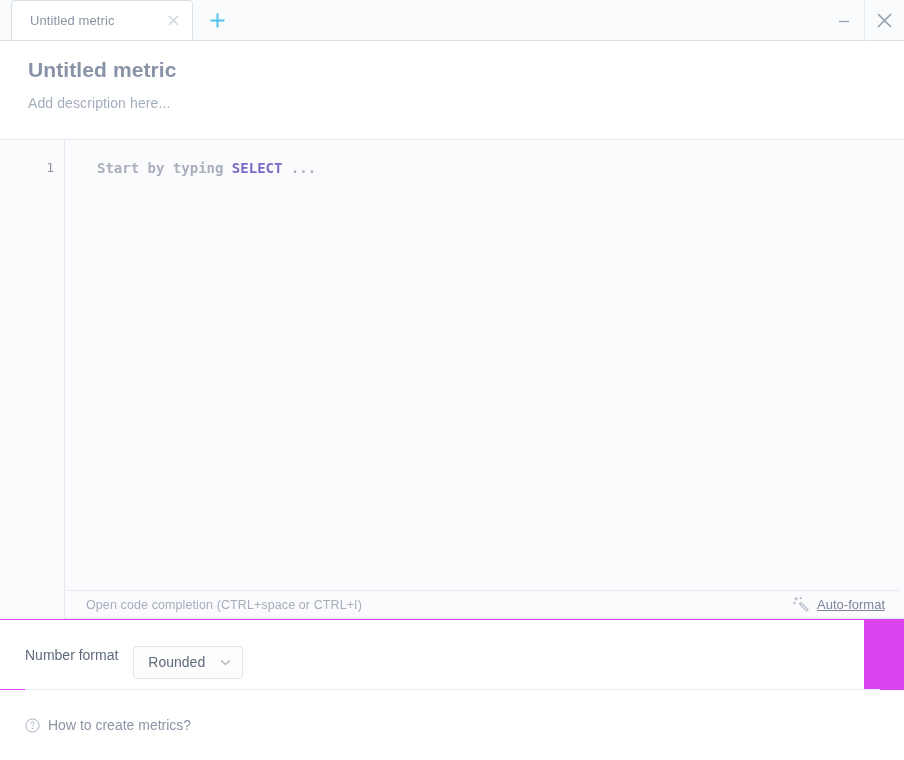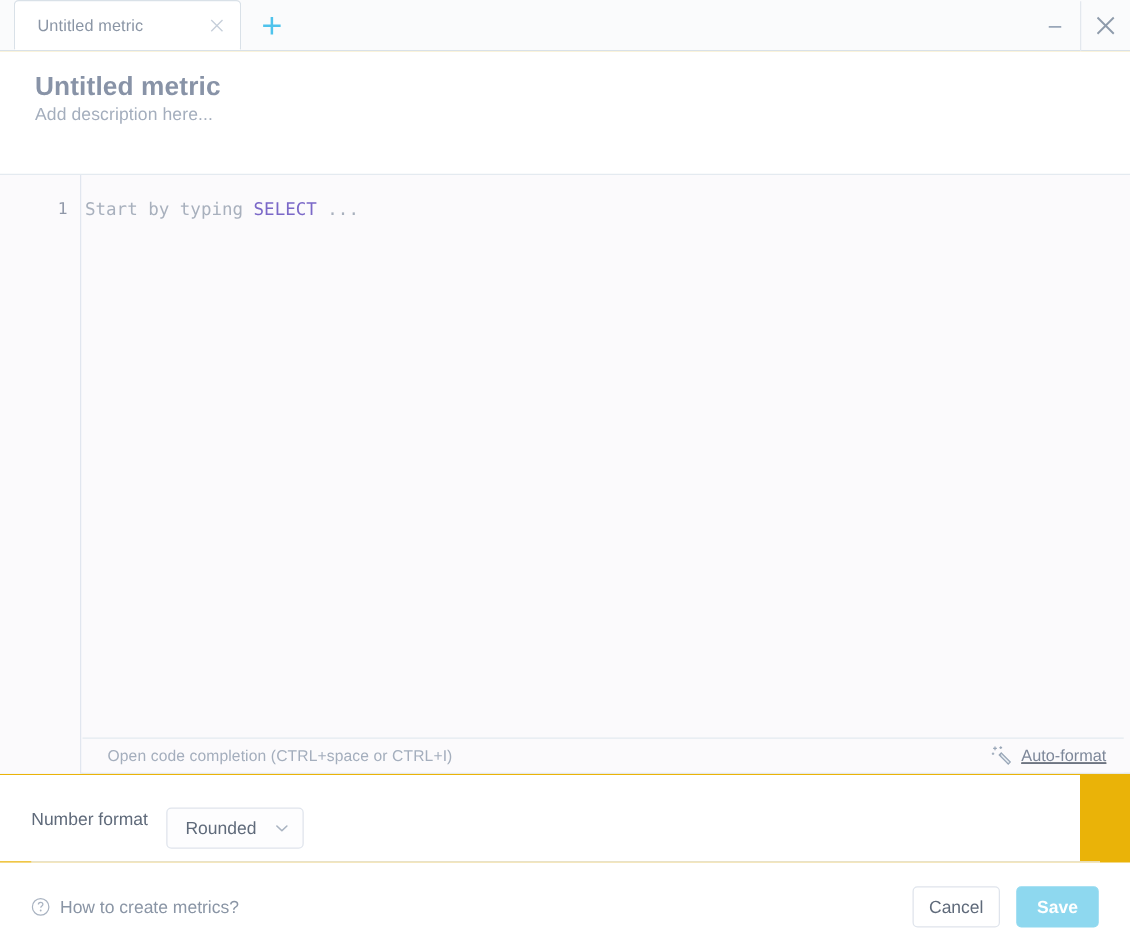--- a/index.html
+++ b/index.html
@@ -6,21 +6,21 @@
   html, body {
     margin: 0; padding: 0;
     width: 904px; height: 760px;
     background: #ffffff;
     font-family: "Liberation Sans", sans-serif;
     -webkit-font-smoothing: antialiased;
   }
   #app {
     position: relative;
     width: 904px; height: 760px;
-    background: #eab308;
+    background: #d946ef;
     overflow: hidden;
   }
 
   
   .tabbar {
     position: absolute; left: 0; top: 0;
     width: 904px; height: 41px;
     background: #fafbfc;
     border-bottom: 1px solid #d9e1e8;
     display: flex; align-items: flex-end;
@@ -85,21 +85,21 @@
     padding: 17px 28px 0 28px;
   }
   .title {
     font-size: 21px;
     font-weight: bold;
     color: #8893a7;
     letter-spacing: .1px;
     margin: 0;
   }
   .subtitle {
-    margin-top: 1px;
+    margin-top: 13px;
     font-size: 14px;
     color: #a4aebd;
     letter-spacing: .1px;
     cursor: text;
   }
 
   
   .editor-wrap {
     position: absolute; left: 0; top: 140px;
     width: 904px; height: 479px;
@@ -112,24 +112,25 @@
     background: #fbfafc;
     border-right: 1px solid #e1e6ef;
   }
   .linenum {
     position: absolute; right: 10px; top: 20px;
     font-family: "DejaVu Sans Mono", monospace;
     font-size: 13px;
     color: #8f97a8;
   }
   .code-area {
-    position: absolute; left: 53px; top: 0;
+    position: absolute; left: 82px; top: 0;
     right: 5px; height: 450px;
     padding: 19px 0 0 15px;
     cursor: text;
+    font-weight: bold;
   }
   .code-line {
     font-family: "DejaVu Sans Mono", monospace;
     font-size: 14px;
     line-height: 18px;
     color: #a8b0bd;
     white-space: pre;
   }
   .kw { color: #7b68c8; }
   .editor-status {
@@ -315,19 +316,15 @@
     <span class="help-link">
       <span>
         <svg width="15" height="15" viewBox="0 0 15 15">
           <circle cx="7.5" cy="7.5" r="6.6" fill="none" stroke="#a9b3c1" stroke-width="1"></circle>
           <path d="M5.7 5.6 C5.7 4.4 6.6 3.9 7.5 3.9 C8.5 3.9 9.3 4.5 9.3 5.5 C9.3 6.7 7.6 6.8 7.6 8.1" fill="none" stroke="#a9b3c1" stroke-width="1"></path>
           <circle cx="7.55" cy="10.4" r="0.75" fill="#a9b3c1"></circle>
         </svg>
       </span>
       <span class="help-label">How to create metrics?</span>
     </span>
-    <span class="btns">
-      <span class="btn btn-cancel">Cancel</span>
-      <span class="btn btn-save">Save</span>
-    </span>
   </div>
 
 </div>
 
 </body></html>

